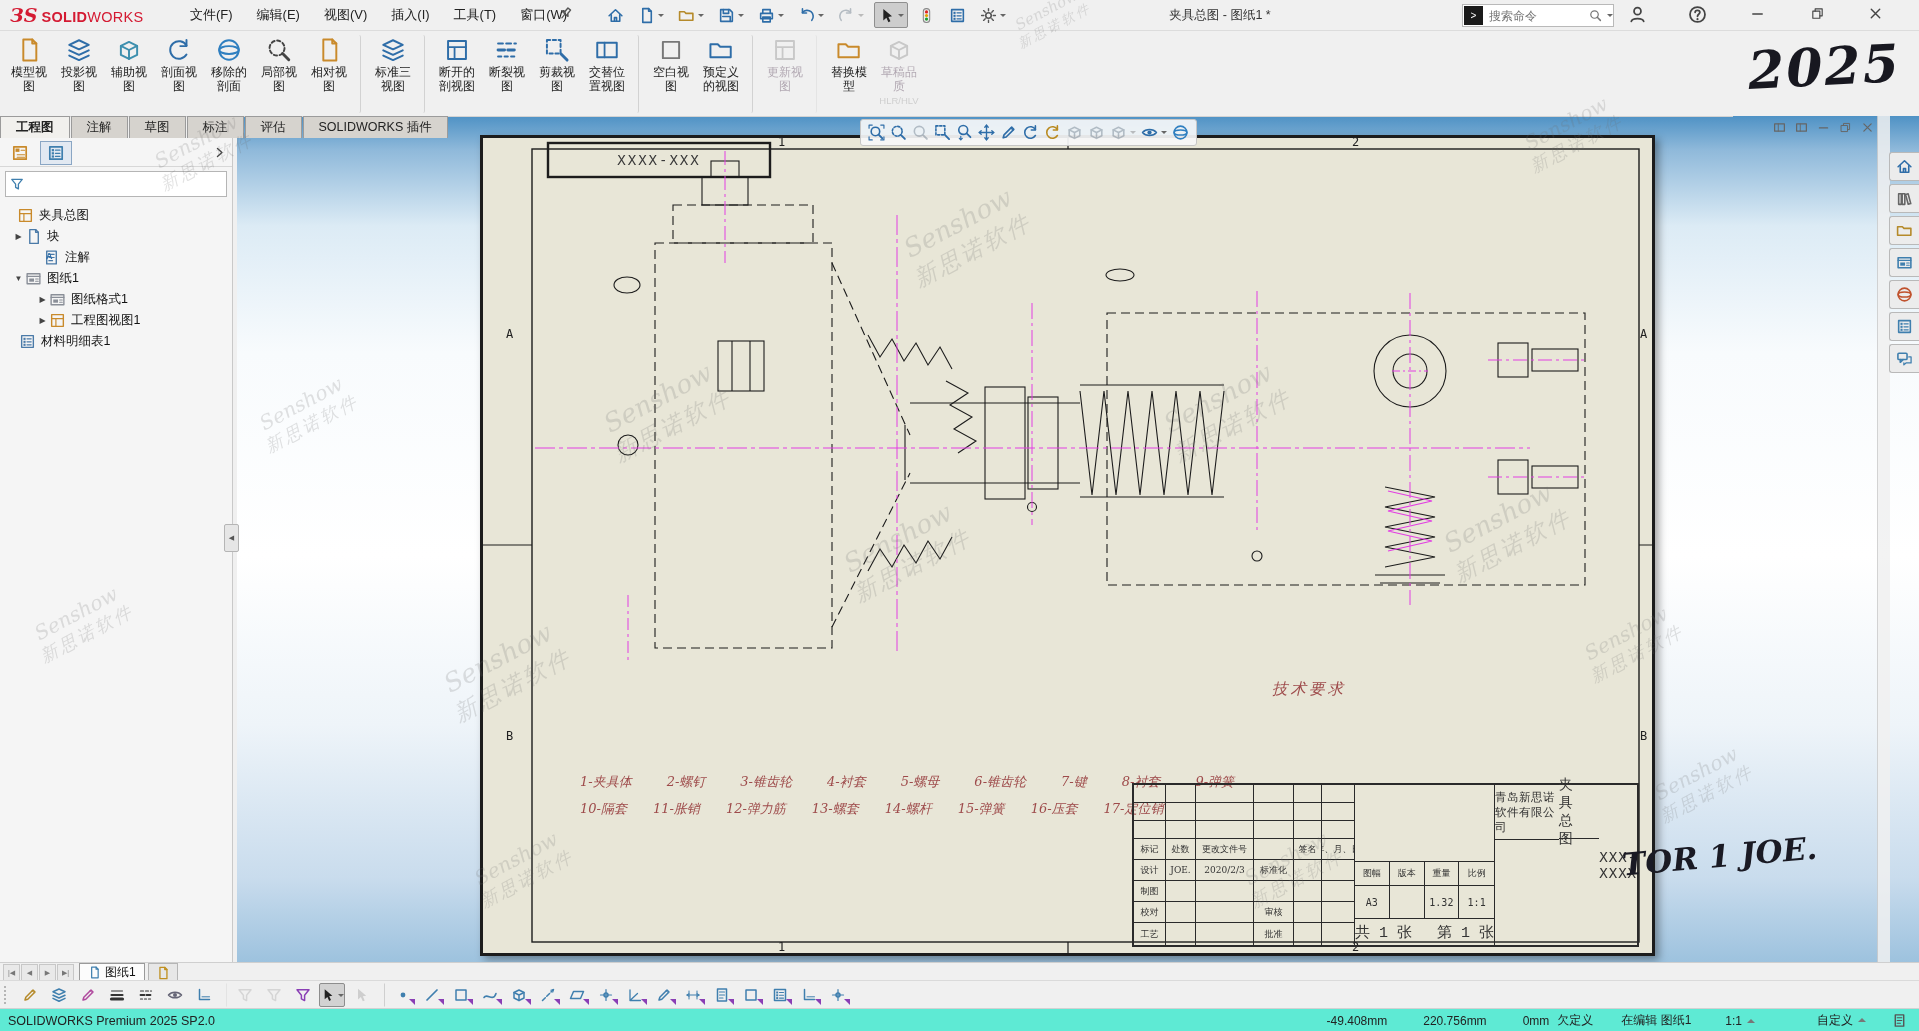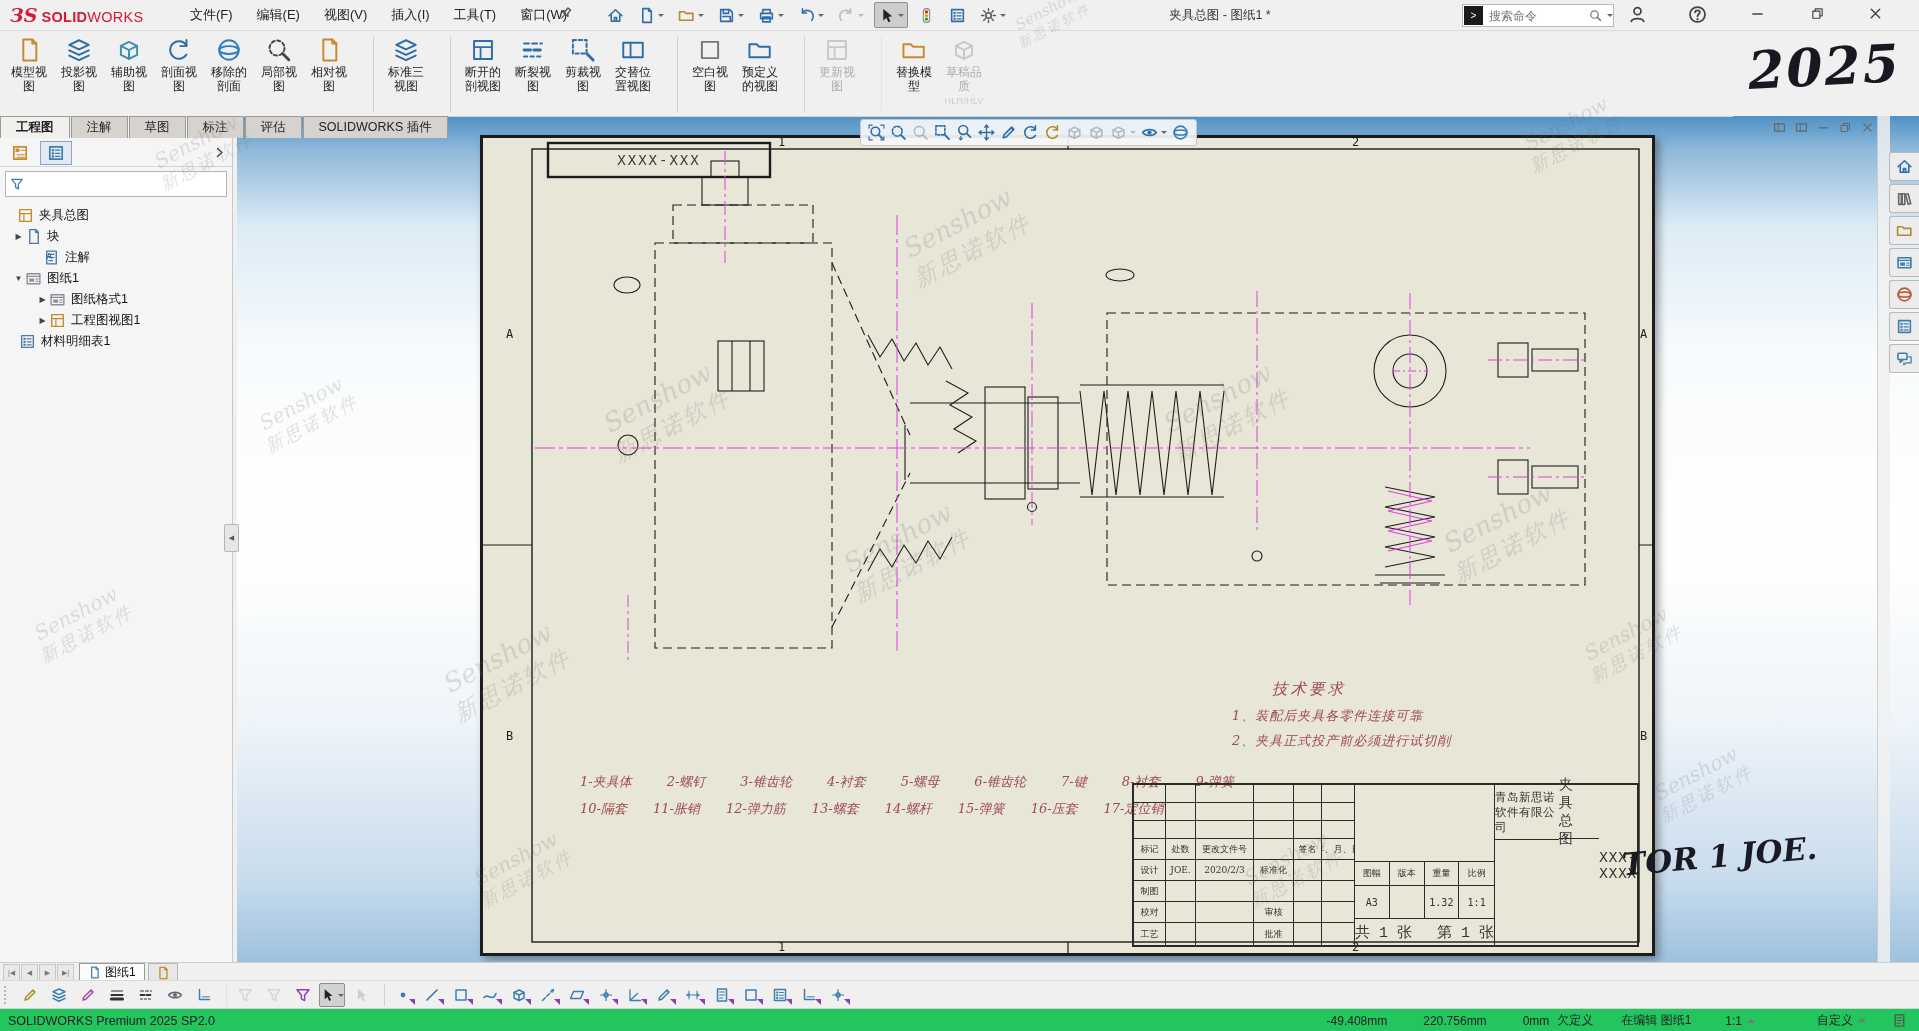--- a/index.html
+++ b/index.html
@@ -27,21 +27,21 @@
 .searchbox{position:absolute;left:1462px;top:4px;width:150px;height:21px;background:#fff;border:1px solid #b9b9b9;display:flex;align-items:center}
 .search-logo{width:19px;height:19px;background:#1a1a1a;color:#fff;display:flex;align-items:center;justify-content:center;margin:0 4px 0 1px;font-size:10px}
 .searchbox input{border:none;outline:none;flex:1;font-size:12px;min-width:0;background:transparent;font-family:inherit}
 .searchbox .mag{color:#777;margin-right:2px}
 .tb-ico{position:absolute;top:5px;color:#444}
 .win-ctl{position:absolute;top:6px;color:#444}
 
 .cmdbar{position:absolute;left:0;top:30px;width:1733px;height:86px;background:#f0f0f0;border-bottom:1px solid #d3d3d3;z-index:25}
 .cm-buttons{display:flex;align-items:flex-start;padding:5px 2px 0 4px}
 .cm-btn{width:46px;min-height:76px;display:flex;flex-direction:column;align-items:center;padding:2px 2px 0;border-radius:2px}
-.cm-btn.sep{border-right:1px solid #d2d2d2;padding-right:21px;margin-right:7px}
+.cm-btn.sep{border-right:1px solid #d2d2d2;padding-right:8px;margin-right:7px}
 .cm-icon svg.ic{width:26px;height:26px;stroke-width:1.2}
 .cm-label{font-size:12px;line-height:1.15;text-align:center;margin-top:3px;color:#222;width:46px;word-break:break-all}
 .cm-sub{font-size:9.5px;color:#999;margin-top:1px}
 .cm-btn.dis .cm-label{color:#701a75}
 
 .tabstrip{position:absolute;left:0;top:116px;width:420px;height:21px;display:flex;z-index:26}
 .rtab{padding:2px 15px 0;height:19px;background:#d6d3ce;border:1px solid #9b9b9b;border-bottom:none;margin-right:1px;font-size:12.5px;color:#222;white-space:nowrap}
 .rtab.active{background:#f1f0ed;font-weight:bold}
 
 .mainarea{position:absolute;left:0;top:116px;width:1919px;height:846px}
@@ -120,21 +120,21 @@
 .sh-add{display:flex;align-items:center;height:17px;padding:0 7px;margin-left:3px;background:#e7e7e7;border:1px solid #b5b5b5;border-bottom:none;color:#c09020}
 .sh-add svg.ic{width:14px;height:14px}
 .bottombar{position:absolute;left:0;top:980px;width:1919px;height:28px;background:#f0f0f0;border-top:1px solid #dadada;display:flex;align-items:center;z-index:20}
 .grip{width:5px;height:18px;margin:0 4px;border-left:2px dotted #b5b5b5}
 .bb-items{display:flex;align-items:center}
 .bb-btn{position:relative;width:24px;height:22px;display:flex;align-items:center;justify-content:center;margin:0 1.5px;border:1px solid transparent;border-radius:2px}
 .bb-btn svg.ic{width:16px;height:16px}
 .bb-btn.sep{border-left:1px solid #cfcfcf;border-radius:0;margin-left:8px;padding-left:6px}
 .bb-btn.pressed{background:#d2d2d2;border-color:#8d8d8d}
 .bb-btn.fb::after{content:"";position:absolute;right:0px;bottom:1px;width:0;height:0;border:3.5px solid transparent;border-top-color:#8a3fb5;border-right-color:#8a3fb5}
-.statusbar{position:absolute;left:0;top:1008px;width:1919px;height:23px;background:#22c55e;border-top:1px solid #d2d2d2;display:flex;align-items:center;font-size:12px;color:#222;z-index:20}
+.statusbar{position:absolute;left:0;top:1008px;width:1919px;height:23px;background:#5eead4;border-top:1px solid #d2d2d2;display:flex;align-items:center;font-size:12px;color:#222;z-index:20}
 .status-left{margin-left:8px;font-size:12.5px}
 .status-fields{margin-left:auto;display:flex;align-items:center}
 .sfield{white-space:nowrap}
 .sfield:nth-of-type(1){margin-left:0}
 .sfield:nth-of-type(2){margin-left:36px}
 .sfield:nth-of-type(3){margin-left:36px}
 .sfield:n
 th-of-type(4){margin-left:8px}
 .sfield:nth-of-type(4){margin-left:8px}
 .sfield:nth-of-type(5){margin-left:28px}
@@ -885,24 +885,20 @@
           <span>A</span>
           <span>B</span>
         </div>
       <div class="zones-right">
           <span>A</span>
           <span>B</span>
         </div>
 
       <div class="tech">
         <div class="tech-title">技术要求</div>
-        <div>
-            <div class="tech-item">1、装配后夹具各零件连接可靠</div>
-            <div class="tech-item">2、夹具正式投产前必须进行试切削</div>
-          </div>
       </div>
 
       <div class="parts l1">
 
       <span>1-夹具体</span>
           <span>2-螺钉</span>
           <span>3-锥齿轮</span>
           <span>4-衬套</span>
           <span>5-螺母</span>
           <span>6-锥齿轮</span>

